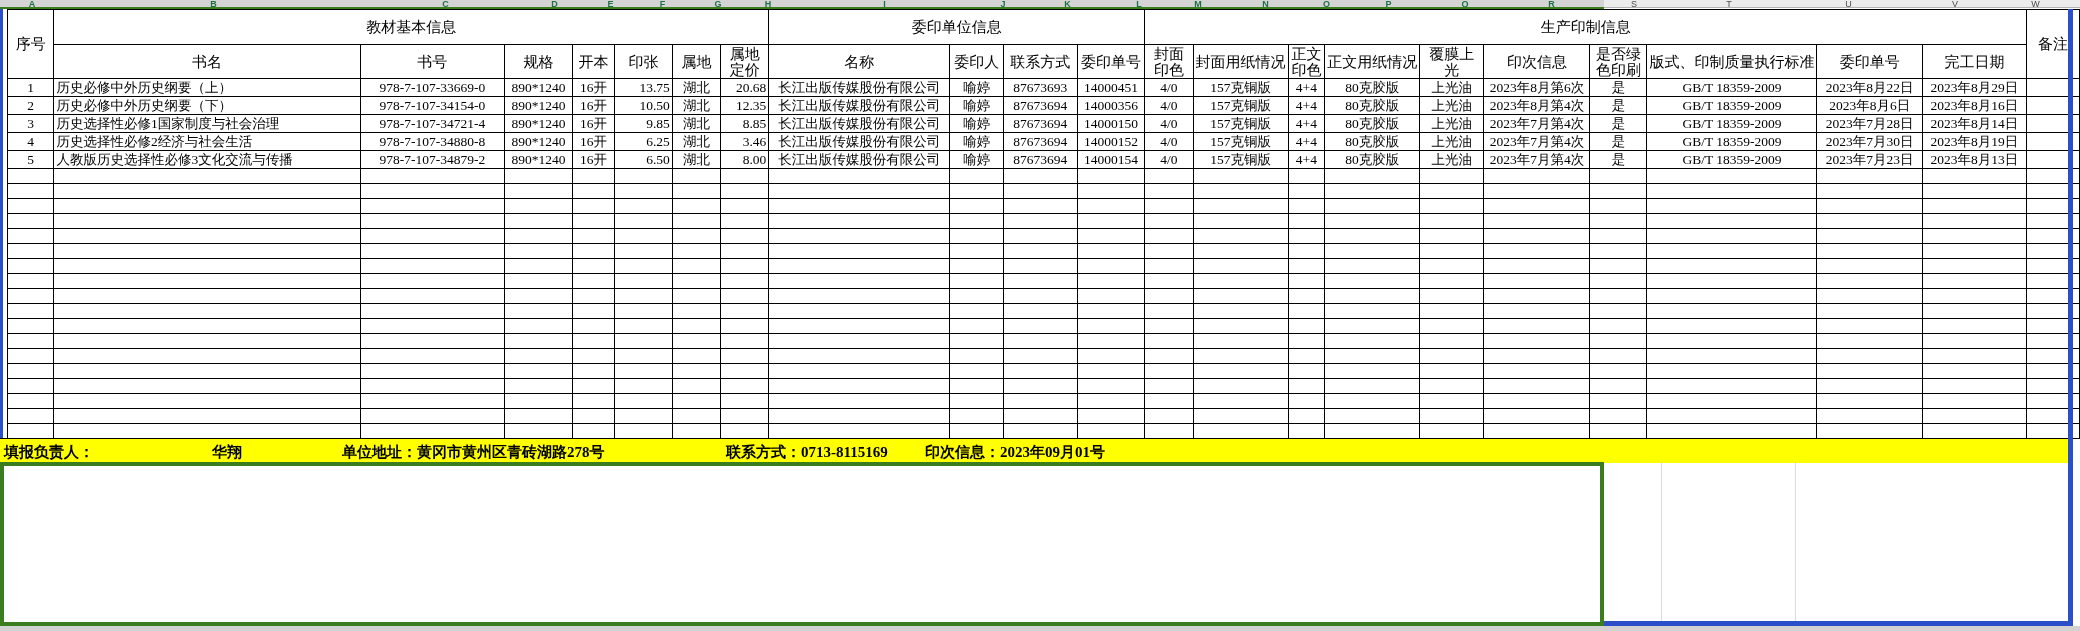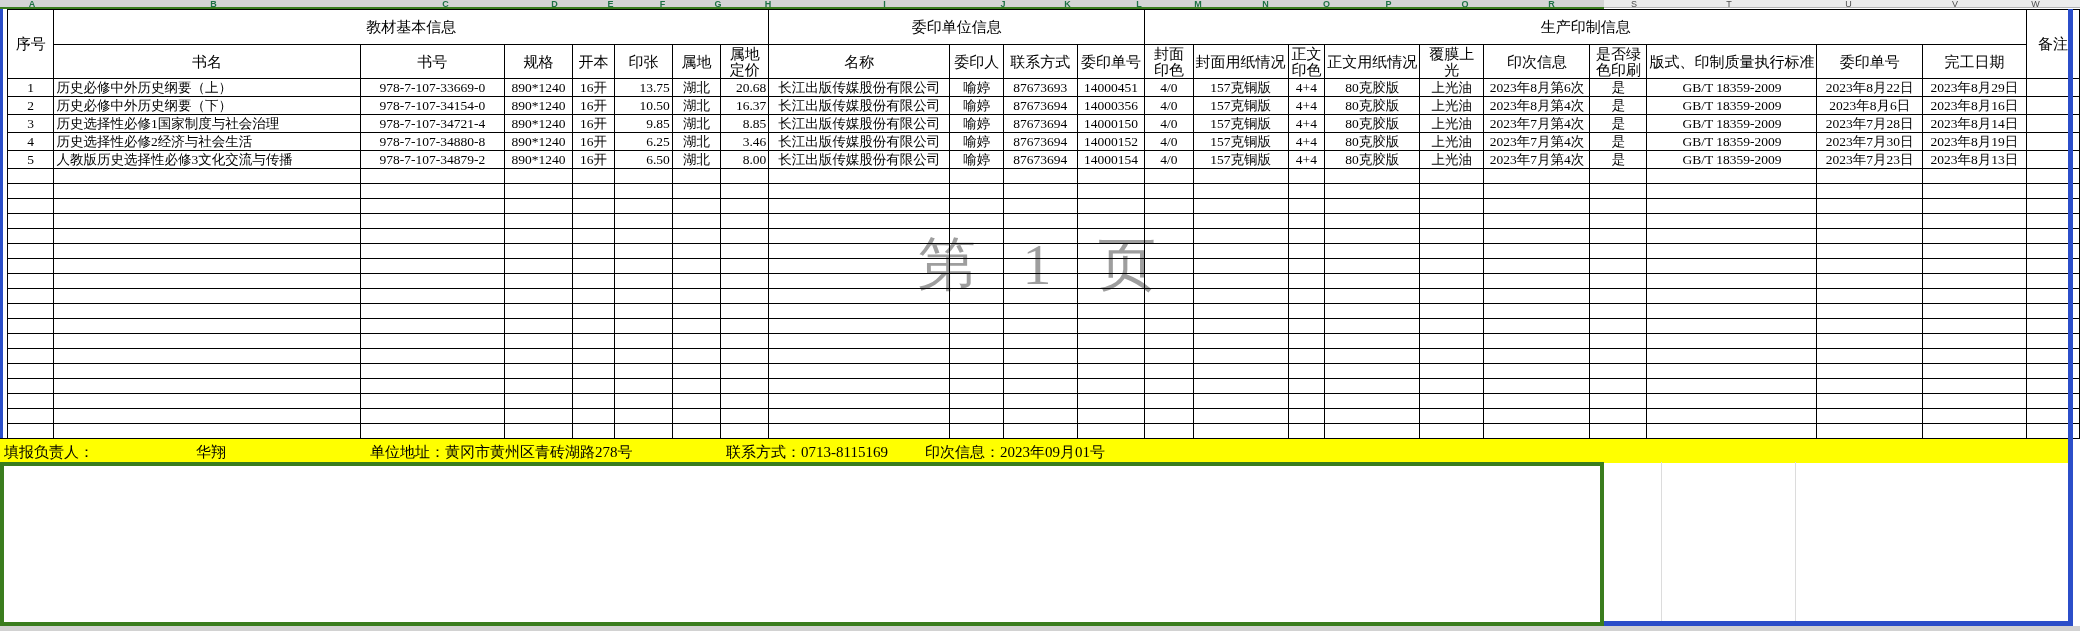--- a/index.html
+++ b/index.html
@@ -23,21 +23,21 @@
   #sheetTable td{border:1px solid #000;overflow:hidden;white-space:pre;padding:0 2px;vertical-align:middle;}
   tr.r-group{height:35px;} tr.r-sub{height:34px;} tr.r-data{height:18px;} tr.r-empty{height:15px;}
   .hdr{text-align:center;font-size:15px;line-height:16px;}
   tr.r-data td{font-size:13.5px;line-height:15px;}
   tr.r-empty td{font-size:2px;line-height:2px;}
   .ac{text-align:center;} .al{text-align:left;padding-left:3px;}
   .ar{text-align:right;padding-right:9px;} .ar2{text-align:right;padding-right:4px;}
   
   #footerBar{position:absolute;left:0;top:438px;width:2073px;height:24px;background:#ffff00;
              border-top:1px solid #000;box-sizing:content-box;}
-  .fitem{position:absolute;top:4px;font-weight:normal;font-size:15px;white-space:pre;color:#000;}
+  .fitem{position:absolute;top:4px;font-weight:bold;font-size:15px;white-space:pre;color:#000;}
   
   #greenBox{position:absolute;left:0;top:462px;width:1604px;height:164px;background:#fff;
             border:4px solid #3a7d1e;box-sizing:border-box;}
   .faintline{position:absolute;top:462px;height:159px;width:1px;background:#dcdcdc;}
   #faintA{left:1661px;} #faintB{left:1795px;}
   .blue{position:absolute;background:#2b4ec9;}
   #blueLeft{left:0;top:9px;width:3px;height:429px;}
   #blueRight{left:2068px;top:9px;width:5px;height:617px;}
   #blueBottom{left:1604px;top:621px;width:469px;height:5px;}
   #grayBottom{position:absolute;left:0;top:626px;width:2080px;height:5px;background:#d2d2d2;}
@@ -70,21 +70,20 @@
       <span class="colLetter sel" style="left: 1498px; width: 107px;">R</span>
       <span class="colLetter" style="left: 1605px; width: 58px;">S</span>
       <span class="colLetter" style="left: 1663px; width: 132px;">T</span>
       <span class="colLetter" style="left: 1795px; width: 107px;">U</span>
       <span class="colLetter" style="left: 1902px; width: 106px;">V</span>
       <span class="colLetter" style="left: 2008px; width: 55px;">W</span>
     </div>
   <div id="greenTopLine"></div>
   <div id="grayTopLine"></div>
 
-  <div id="watermark">第 1 页</div>
 
   <table id="sheetTable">
     <colgroup id="cols">
         <col style="width: 48px;">
         <col style="width: 315px;">
         <col style="width: 149px;">
         <col style="width: 69px;">
         <col style="width: 43px;">
         <col style="width: 61px;">
         <col style="width: 50px;">
@@ -167,21 +166,21 @@
           <td class="ac"></td>
         </tr>
         <tr class="r-data">
           <td class="ac">2</td>
           <td class="al">历史必修中外历史纲要（下）</td>
           <td class="ac">978-7-107-34154-0</td>
           <td class="ac">890*1240</td>
           <td class="ac">16开</td>
           <td class="ar">10.50</td>
           <td class="ac">湖北</td>
-          <td class="ar2">16.37</td>
+          <td class="ar2">12.35</td>
           <td class="ac">长江出版传媒股份有限公司</td>
           <td class="ac">喻婷</td>
           <td class="ac">87673694</td>
           <td class="ac">14000356</td>
           <td class="ac">4/0</td>
           <td class="ac">157克铜版</td>
           <td class="ac">4+4</td>
           <td class="ac">80克胶版</td>
           <td class="ac">上光油</td>
           <td class="ac">2023年8月第4次</td>
@@ -714,22 +713,22 @@
           <td></td>
           <td></td>
           <td></td>
           <td></td>
         </tr>
       </tbody>
   </table>
 
   <div id="footerBar">
     <span class="fitem" style="left:4px">填报负责人：</span>
-    <span class="fitem" style="left:196px">华翔</span>
-    <span class="fitem" style="left:370px"><span>单位地址：</span><span>黄冈市黄州区青砖湖路278号</span></span>
+    <span class="fitem" style="left:212px">华翔</span>
+    <span class="fitem" style="left:342px"><span>单位地址：</span><span>黄冈市黄州区青砖湖路278号</span></span>
     <span class="fitem" style="left:726px"><span>联系方式：</span><span>0713-8115169</span></span>
     <span class="fitem" style="left:925px"><span>印次信息：</span><span>2023年09月01号</span></span>
   </div>
 
   <div id="greenBox"></div>
   <div id="faintA" class="faintline"></div>
   <div id="faintB" class="faintline"></div>
   <div id="blueLeft" class="blue"></div>
   <div id="blueRight" class="blue"></div>
   <div id="blueBottom" class="blue"></div>

